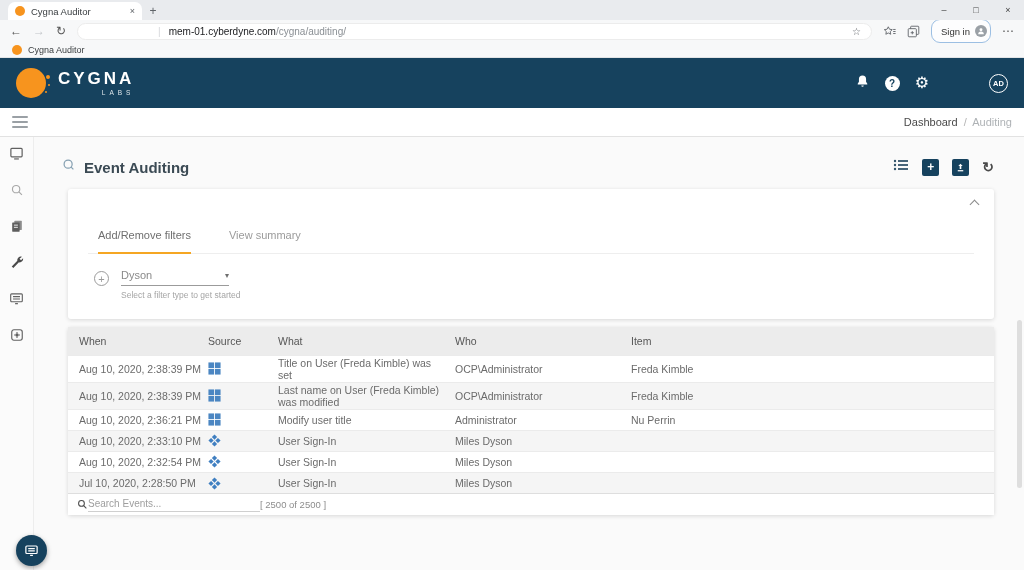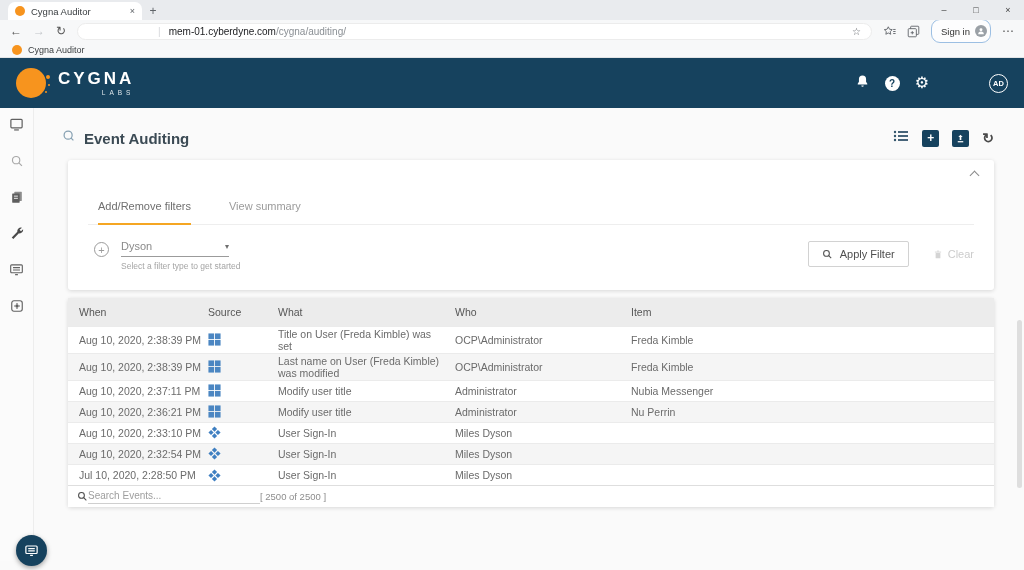--- a/index.html
+++ b/index.html
@@ -183,20 +183,32 @@
             <path d="M8 1.6a3.8 3.8 0 0 0-3.8 3.8v2.8L2.9 10.4v.7h10.2v-.7L11.8 8.2V5.4A3.8 3.8 0 0 0 8 1.6z" fill="#fff"></path>
             <path d="M6.7 12.2a1.3 1.3 0 0 0 2.6 0z" fill="#fff"></path>
           </svg>
       </span>
       <span class="help-circle">?</span>
       <span class="gear-glyph">⚙</span>
       <span class="avatar">AD</span>
     </div>
   </div>
 
+  <div class="crumbbar">
+    <div class="hamburger">
+        <span></span>
+        <span></span>
+        <span></span>
+      </div>
+    <div class="crumbs">
+      <span class="crumb-parent">Dashboard</span>
+      <span class="crumb-sep">/</span>
+      <span class="crumb-current">Auditing</span>
+    </div>
+  </div>
 
   <div class="main">
     <div class="rail">
       <span>
         <svg width="15" height="15" viewBox="0 0 16 16">
             <rect x="2" y="2.5" width="12" height="9" rx="1" fill="none" stroke="#616161" stroke-width="1.3"></rect>
             <path d="M5.5 13.8h5" stroke="#616161" stroke-width="1.3"></path>
           </svg>
       </span>
       <span>
@@ -275,37 +287,20 @@
         </div>
         <div class="filterrow">
           <span class="addcirc">+</span>
           <div class="fselect">
             <div class="fselect-row">
               <span>Dyson</span>
               <span class="fcaret">▾</span>
             </div>
             <div class="fhelper">Select a filter type to get started</div>
           </div>
-          <div class="fbuttons">
-            <button class="applybtn">
-              <svg width="11" height="11" viewBox="0 0 16 16">
-                  <circle cx="6.5" cy="6.5" r="4.2" fill="none" stroke="#4f4f4f" stroke-width="1.5"></circle>
-                  <path d="M9.7 9.7L13.4 13.4" stroke="#4f4f4f" stroke-width="1.5"></path>
-                </svg>
-              <span>Apply Filter</span>
-            </button>
-            <button class="clearbtn">
-              <svg width="10" height="11" viewBox="0 0 16 16">
-                  <rect x="4.2" y="5.5" width="7.6" height="8.5" rx="0.6" fill="#d4d4d4"></rect>
-                  <rect x="3" y="3.4" width="10" height="1.4" fill="#d4d4d4"></rect>
-                  <rect x="6.3" y="1.8" width="3.4" height="1.4" fill="#d4d4d4"></rect>
-                </svg>
-              <span>Clear</span>
-            </button>
-          </div>
         </div>
       </div>
 
       <div class="card tablecard">
         <table>
           <thead>
             <tr>
               <th class="h-when">When</th>
               <th class="h-src">Source</th>
               <th class="h-what">What</th>
@@ -348,39 +343,20 @@
                     </svg>
       </span>
       
     </td>
     <td class="c-what">Last name on User (Freda Kimble) was modified</td>
     <td class="c-who">OCP\Administrator</td>
     <td class="c-item">Freda Kimble</td>
   </tr>
 
 
-  <tr>
-    <td class="c-when">Aug 10, 2020, 2:37:11 PM</td>
-    <td class="c-src">
-      <span class="srcwrap i-win">
-        <svg width="13" height="13" viewBox="0 0 12 12">
-                      <g fill="#4b86c2">
-                        <rect x="0.4" y="0.4" width="5.2" height="5.2"></rect>
-                        <rect x="6.4" y="0.4" width="5.2" height="5.2"></rect>
-                        <rect x="0.4" y="6.4" width="5.2" height="5.2"></rect>
-                        <rect x="6.4" y="6.4" width="5.2" height="5.2"></rect>
-                      </g>
-                    </svg>
-      </span>
-      
-    </td>
-    <td class="c-what">Modify user title</td>
-    <td class="c-who">Administrator</td>
-    <td class="c-item">Nubia Messenger</td>
-  </tr>
 
   <tr>
     <td class="c-when">Aug 10, 2020, 2:36:21 PM</td>
     <td class="c-src">
       <span class="srcwrap i-win">
         <svg width="13" height="13" viewBox="0 0 12 12">
                       <g fill="#4b86c2">
                         <rect x="0.4" y="0.4" width="5.2" height="5.2"></rect>
                         <rect x="6.4" y="0.4" width="5.2" height="5.2"></rect>
                         <rect x="0.4" y="6.4" width="5.2" height="5.2"></rect>

